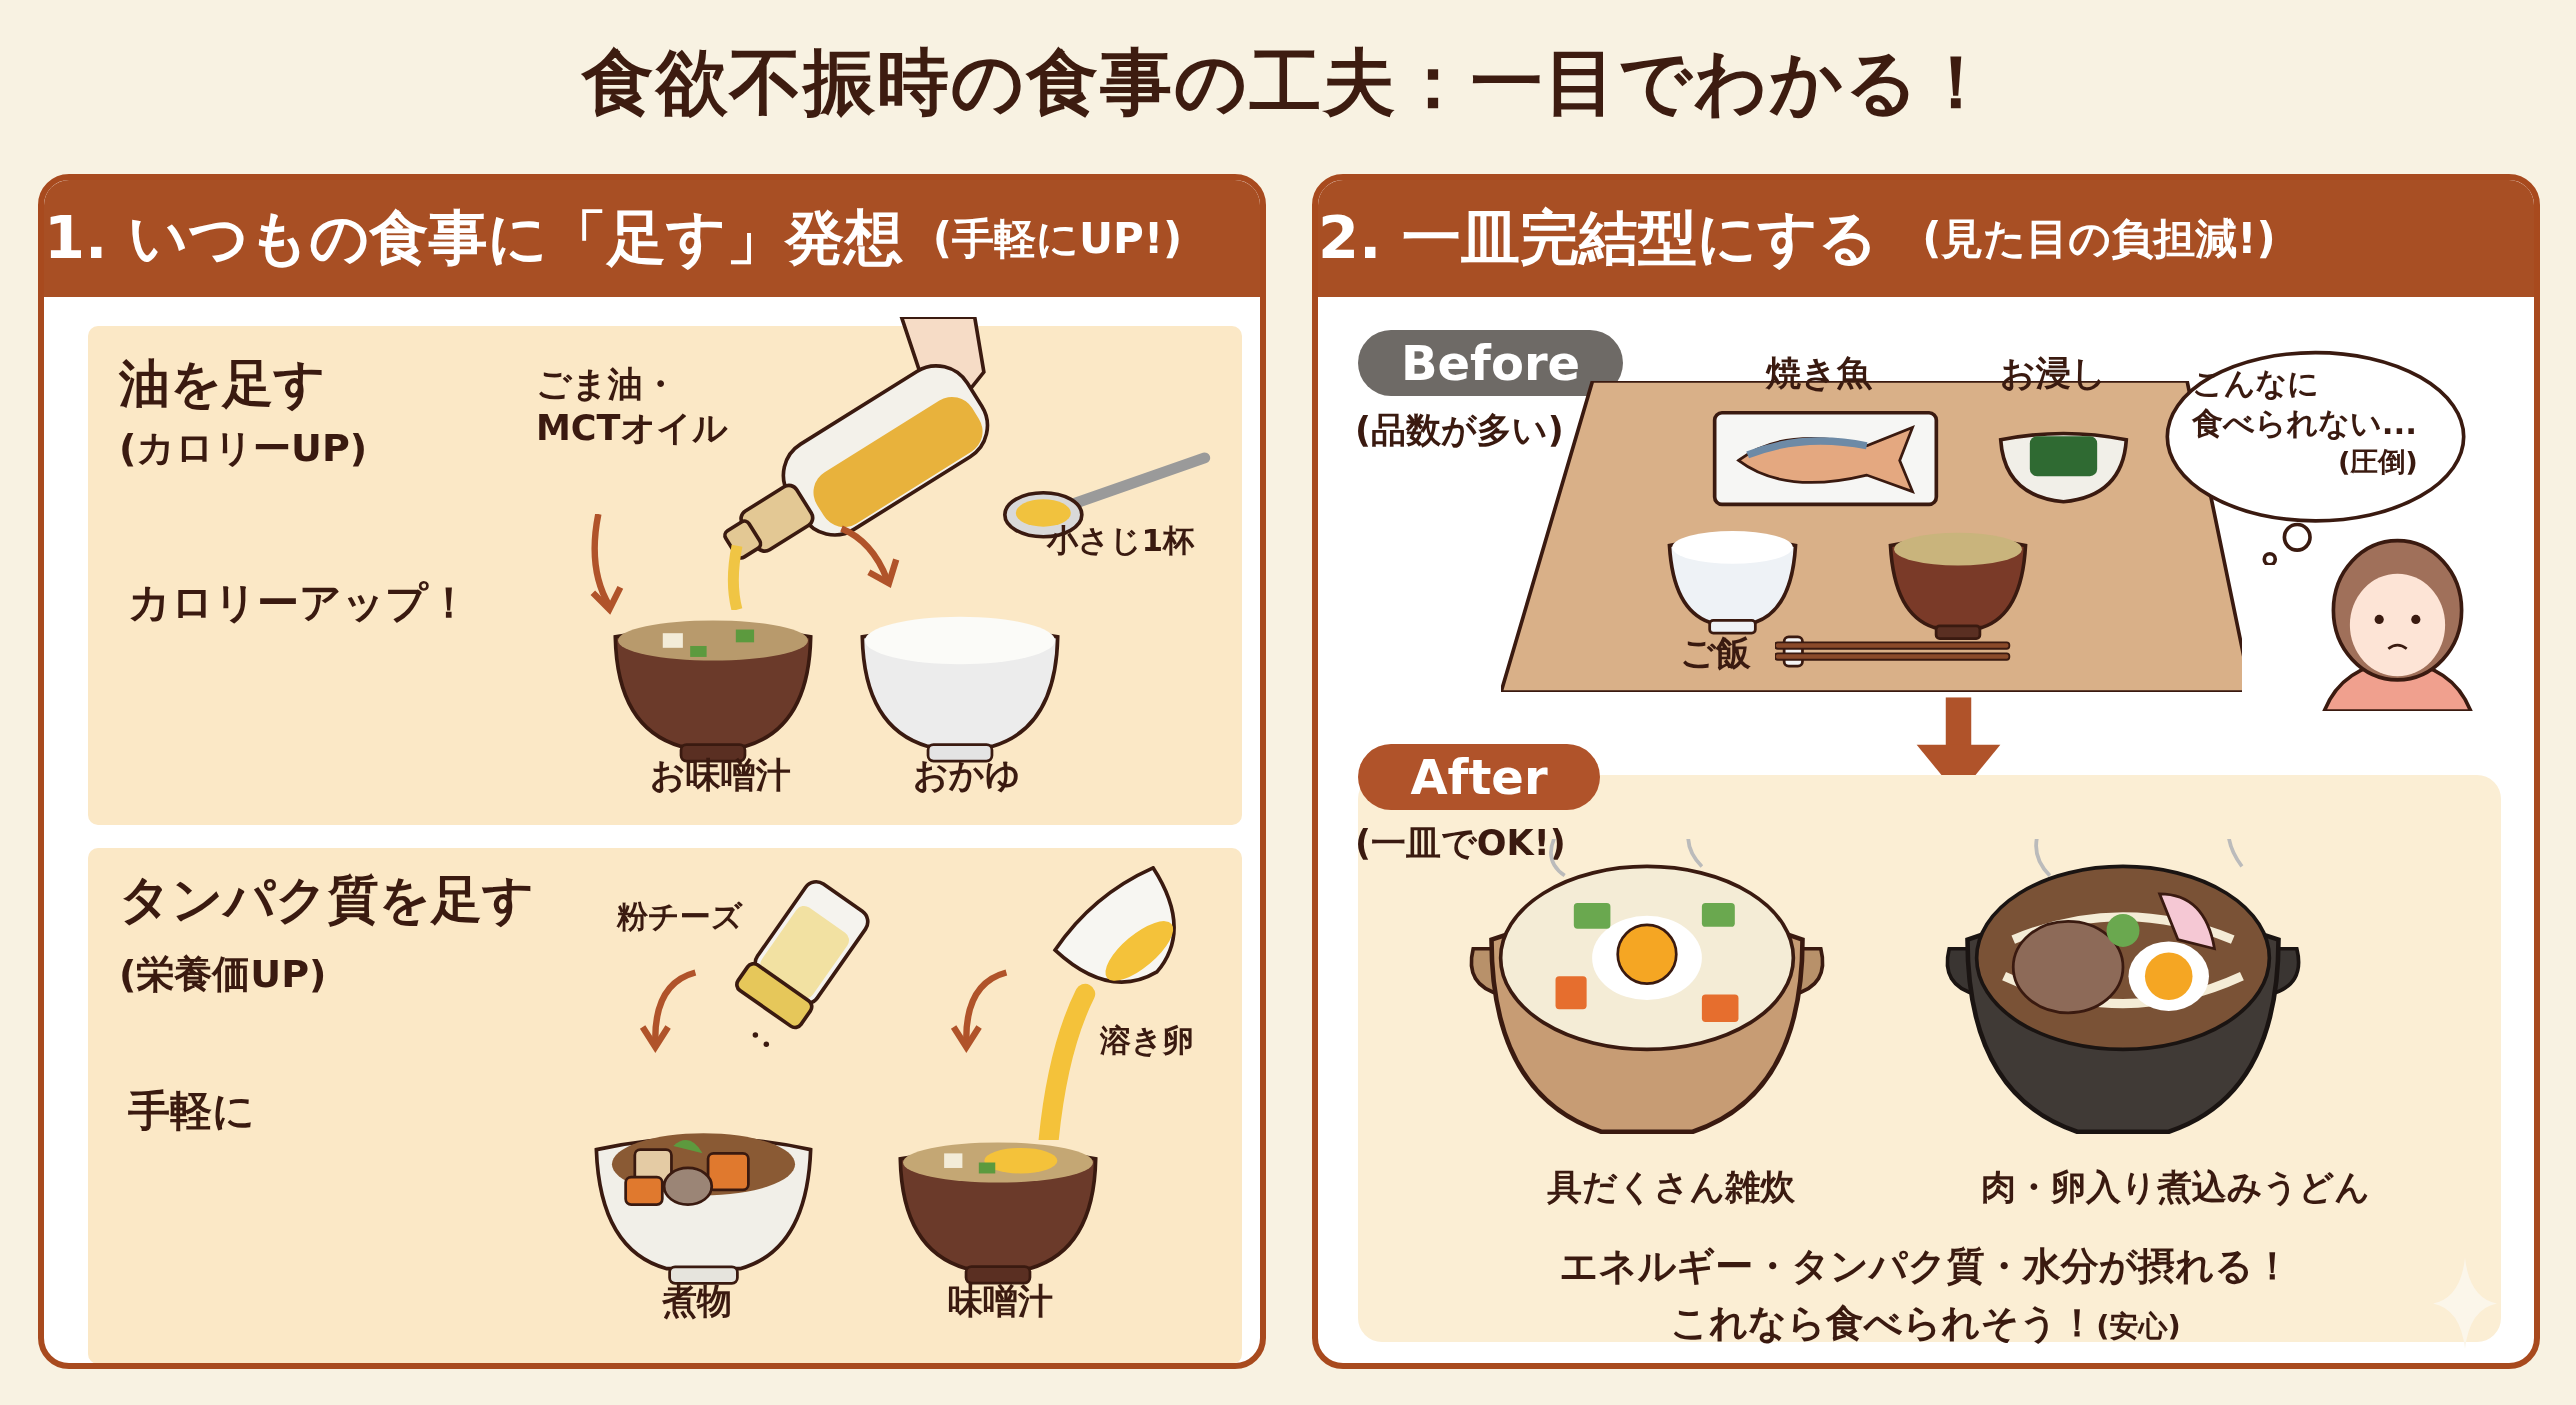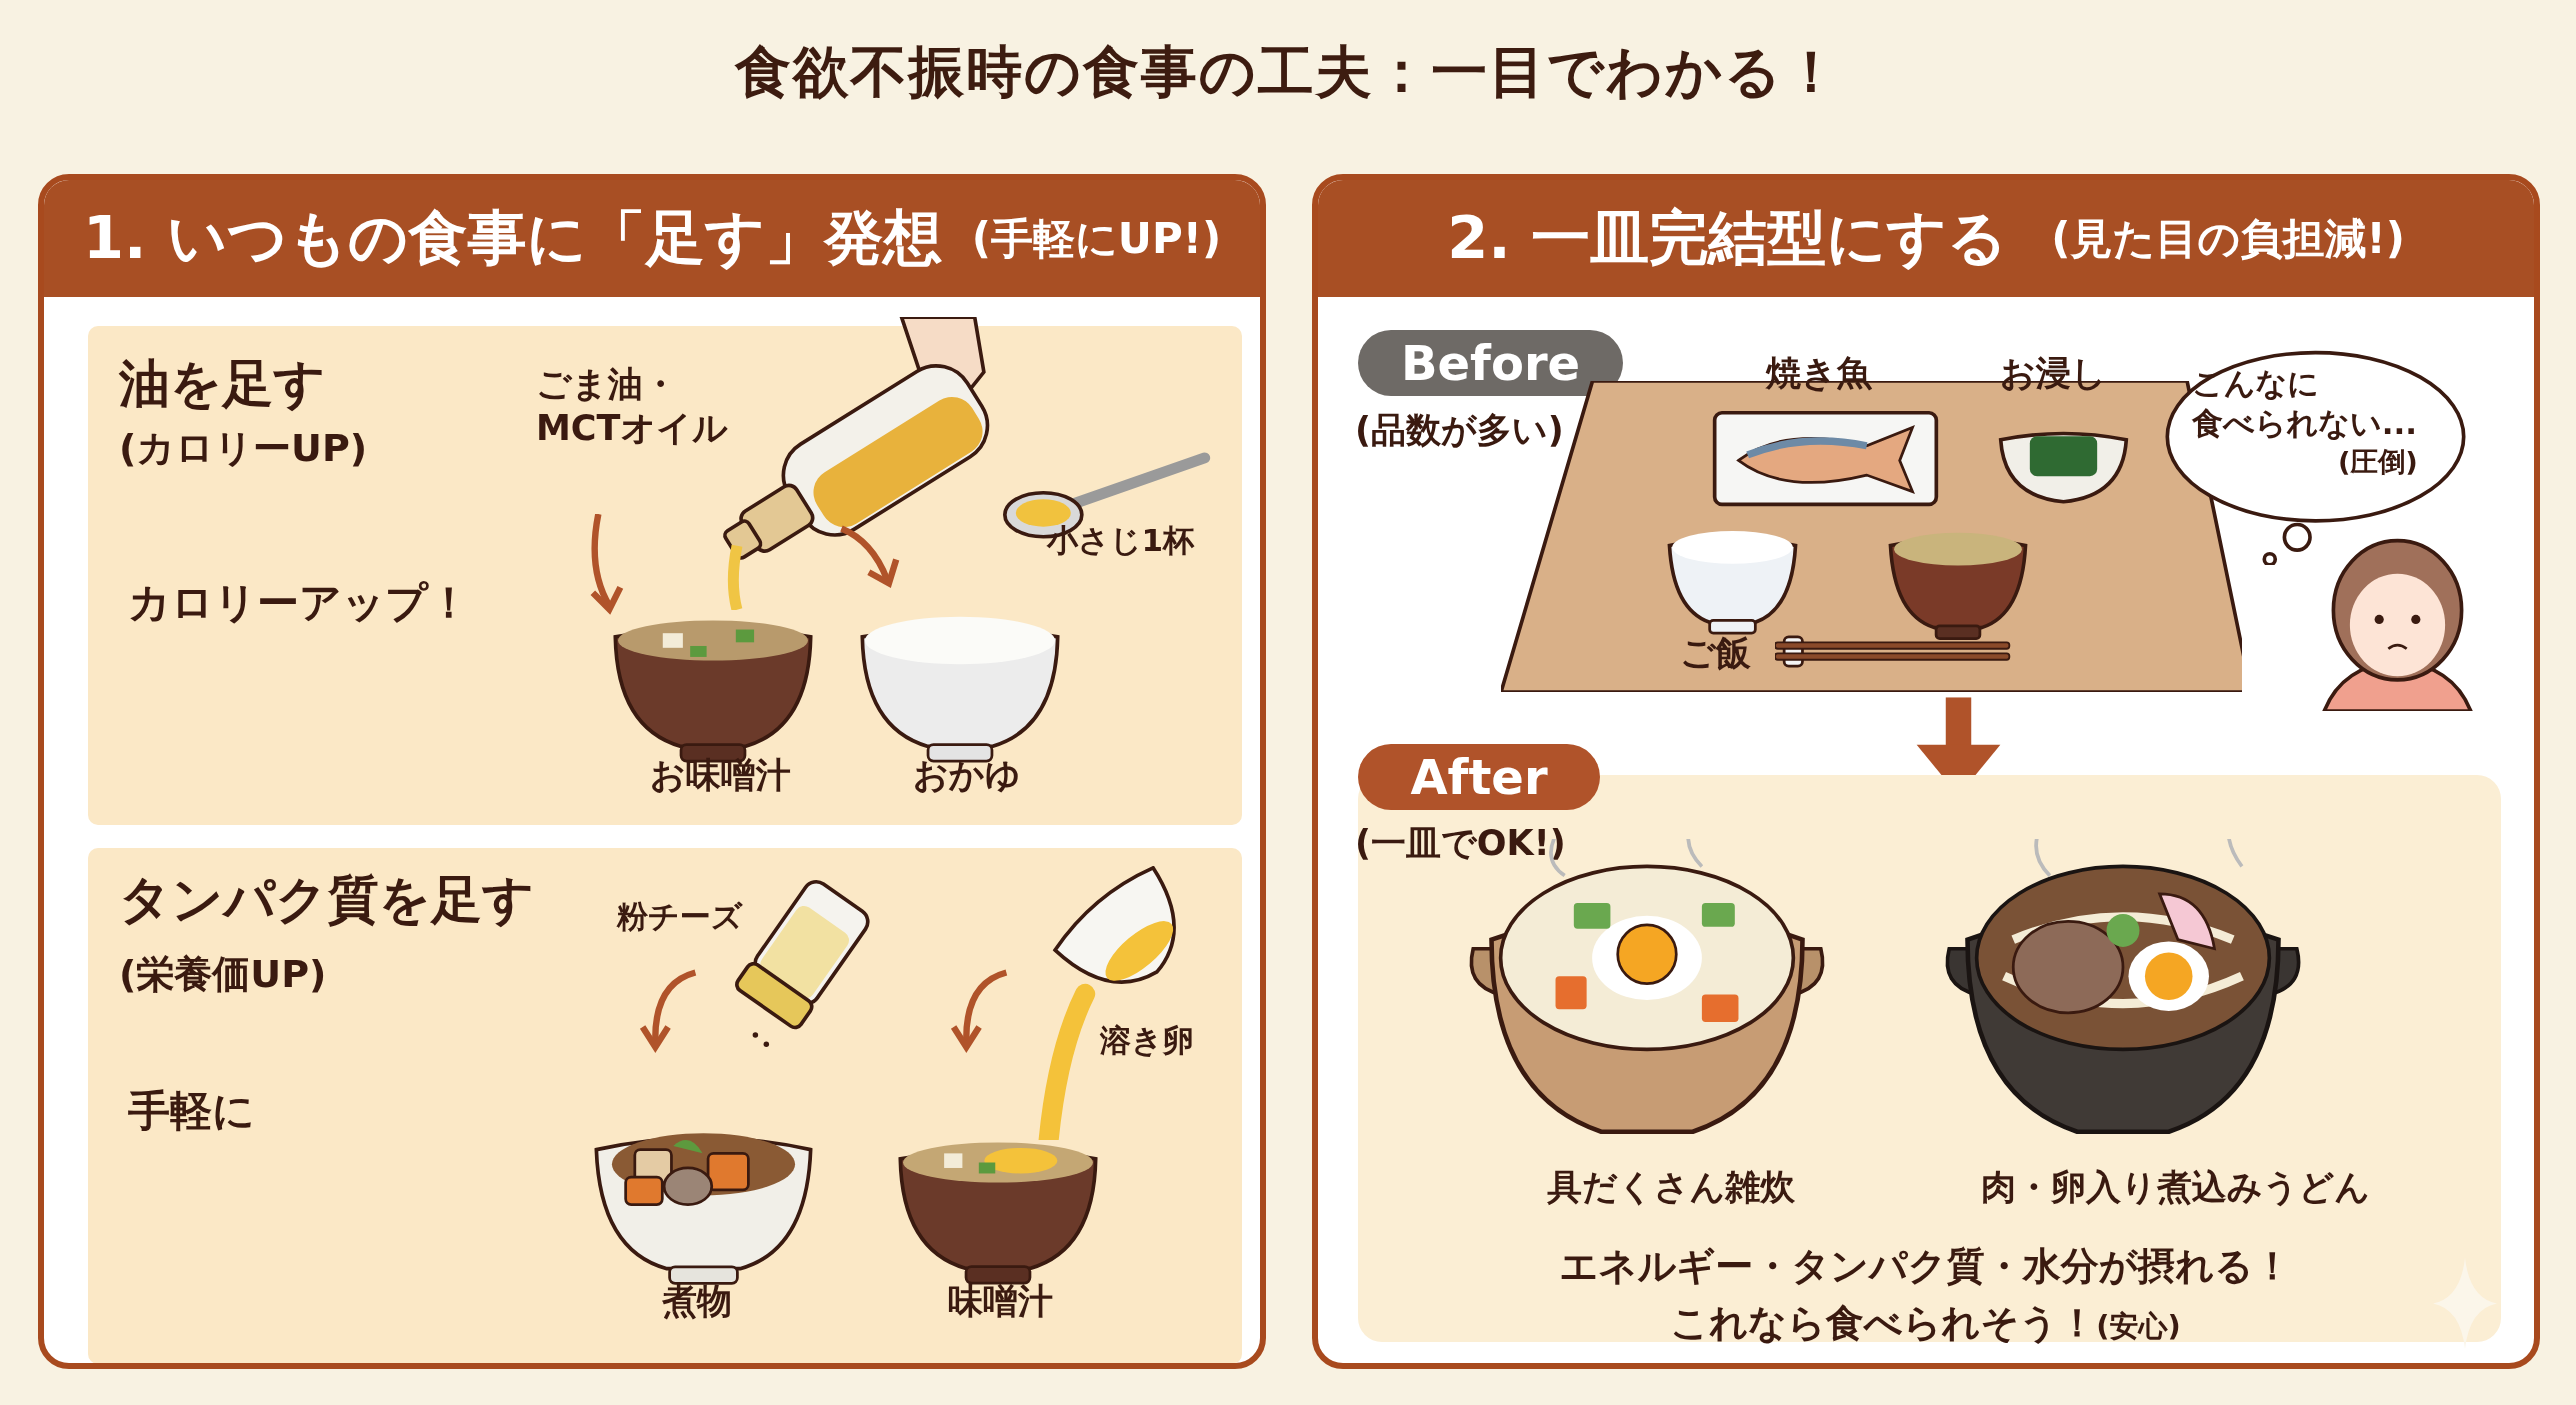--- a/index.html
+++ b/index.html
@@ -5,34 +5,34 @@
   * { box-sizing: border-box; margin: 0; padding: 0; }
   html, body { width: 2576px; height: 1405px; overflow: hidden; }
   body {
     background: #f8f2e2;
     font-family: "DejaVu Sans", "Liberation Sans", sans-serif;
     color: #3a1f14;
     position: relative;
   }
   .main-title {
     position: absolute; left: 0; top: 35px; width: 2576px;
-    text-align: center; font-size: 56px; font-weight: bold;
+    text-align: center; font-size: 72px; font-weight: bold;
     color: #3d1c10; letter-spacing: 1.8px;
   }
   .panel {
     position: absolute; top: 174px; height: 1195px;
     background: #ffffff; border: 6.4px solid #a84a1e; border-radius: 31px;
     overflow: hidden;
   }
   .panel.left { left: 38px; width: 1228px; }
   .panel.right { left: 1312px; width: 1228px; }
   .panel-header {
     position: absolute; left: 0; top: 0; right: 0; height: 117px;
     background: #a84f24; color: #fff; font-weight: bold;
-    display: flex; align-items: center; justify-content: center; white-space: nowrap; gap: 24px;
+    display: flex; align-items: center; justify-content: flex-start; white-space: nowrap; gap: 24px;
   }
   .panel-header .big { font-size: 59px; }
   .panel-header .small { font-size: 42px; margin-left: 5.5px; }
   .card {
     position: absolute; left: 44px; width: 1154px;
     background: #fbe8c6; border-radius: 10px;
   }
   .card.c1 { top: 146px; height: 499px; }
   .card.c2 { top: 668px; height: 516px; }
   .card-title { position: absolute; left: 31px; font-size: 51px; font-weight: bold; color: #3a1a10; white-space: nowrap; }

